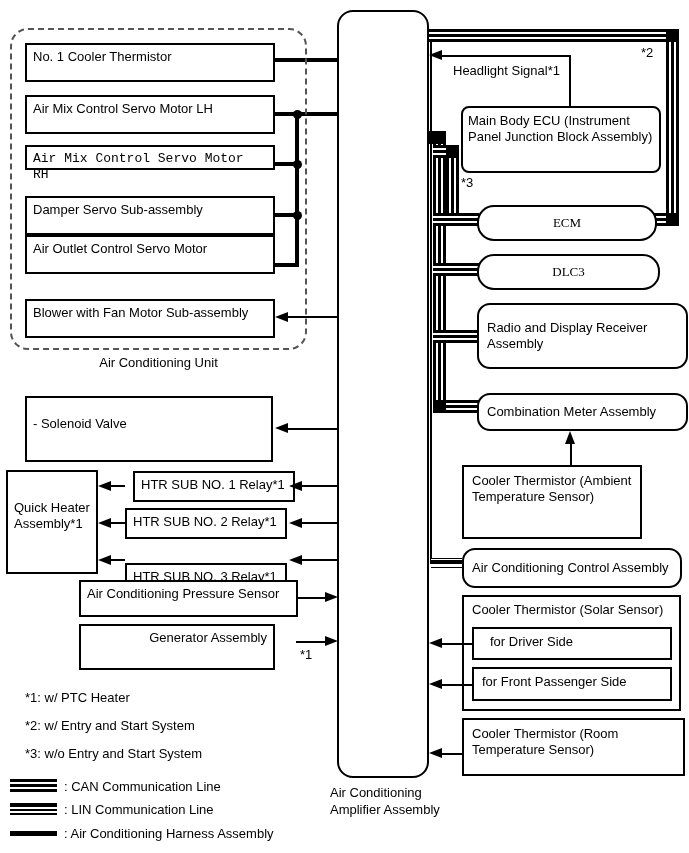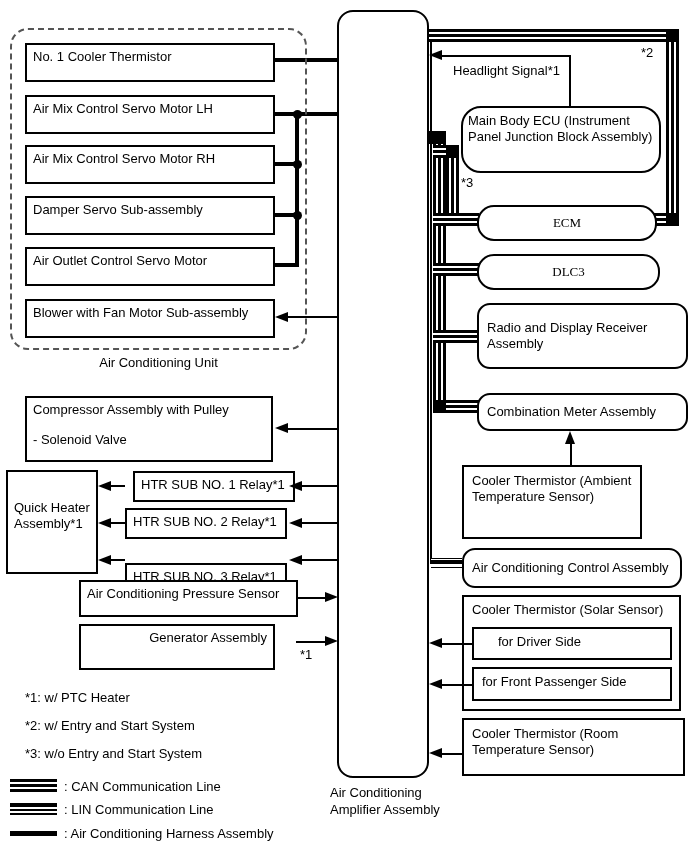--- a/index.html
+++ b/index.html
@@ -1,20 +1,20 @@
 <!DOCTYPE html>
 <html><head>
 <meta charset="utf-8">
 <style>
   html,body{margin:0;padding:0;background:#fff;}
   .canvas{position:relative;width:689px;height:853px;background:#fff;
           font-family:"Liberation Sans",sans-serif;color:#000;overflow:hidden;}
   .box{position:absolute;border:2px solid #000;background:#fff;font-size:13px;
        line-height:16px;padding:4px 6px;box-sizing:border-box;}
-  .rbox{border-radius:20px;}
+  .rbox{border-radius:8px;}
   .cbox{display:flex;align-items:center;justify-content:center;padding:0;font-family:Liberation Serif, serif;}
   .lbl{position:absolute;font-size:13px;line-height:17px;}
   .dashed{position:absolute;border:2px dashed #555;border-radius:18px;box-sizing:border-box;}
   
   .can-h{position:absolute;height:13px;box-sizing:border-box;border-top:3px solid #000;border-bottom:3px solid #000;
          background:linear-gradient(to bottom,#fff 0 2px,#000 2px 5px,#fff 5px 7px);}
   .can-v{position:absolute;width:13px;box-sizing:border-box;border-left:3px solid #000;border-right:3px solid #000;
          background:linear-gradient(to right,#fff 0 2px,#000 2px 5px,#fff 5px 7px);}
   .can-c{position:absolute;background:#000;}
   
@@ -65,31 +65,30 @@
   <div class="thick-h" style="left:275px;top:263px;width:24px;"></div>
   <div class="thick-v" style="left:295px;top:112px;height:155px;"></div>
   <div class="dot" style="left:293px;top:110px;"></div>
   <div class="dot" style="left:293px;top:160px;"></div>
   <div class="dot" style="left:293px;top:211px;"></div>
 
   <div class="dashed" style="left:10px;top:28px;width:297px;height:322px;"></div>
 
   <div class="box" style="left:25px;top:43px;width:250px;height:39px;"><span>No. 1 Cooler Thermistor</span></div>
   <div class="box" style="left:25px;top:95px;width:250px;height:39px;"><span>Air Mix Control Servo Motor LH</span></div>
-  <div class="box" style="left:25px;top:145px;width:250px;height:39px;"><span>Air Mix Control Servo Motor RH</span></div>
+  <div class="box" style="left:25px;top:145px;width:250px;height:25px;font-family:Liberation Mono, monospace;"><span>Air Mix Control Servo Motor RH</span></div>
   <div class="box" style="left:25px;top:196px;width:250px;height:39px;"><span>Damper Servo Sub-assembly</span></div>
-  <div class="box" style="left:25px;top:247px;width:250px;height:39px;"><span>Air Outlet Control Servo Motor</span></div>
+  <div class="box" style="left:25px;top:235px;width:250px;height:39px;"><span>Air Outlet Control Servo Motor</span></div>
   <div class="box" style="left:25px;top:299px;width:250px;height:39px;"><span>Blower with Fan Motor Sub-assembly</span></div>
   <div class="lbl" style="left:10px;top:354px;width:297px;text-align:center;">Air Conditioning Unit</div>
 
   <div class="box rbox" style="left:337px;top:10px;width:92px;height:768px;border-radius:16px;"></div>
   <div class="lbl" style="left:330px;top:784px;width:118px;">Air Conditioning Amplifier Assembly</div>
 
   <div class="box" style="left:25px;top:396px;width:248px;height:66px;">
-    <div>Compressor Assembly with Pulley</div>
     <div style="margin-top:14px;">- Solenoid Valve</div>
   </div>
   <div class="box" style="left:6px;top:470px;width:92px;height:104px;padding-top:28px;"><span>Quick Heater Assembly*1</span></div>
   <div class="box" style="left:125px;top:471px;width:162px;height:31px;margin-left:8px;"><span>HTR SUB NO. 1 Relay*1</span></div>
   <div class="box" style="left:125px;top:508px;width:162px;height:31px;"><span>HTR SUB NO. 2 Relay*1</span></div>
   <div class="box" style="left:125px;top:563px;width:162px;height:47px;"><span>HTR SUB NO. 3 Relay*1</span></div>
   <div class="box" style="left:79px;top:580px;width:219px;height:37px;"><span>Air Conditioning Pressure Sensor</span></div>
   <div class="box" style="left:79px;top:624px;width:196px;height:46px;text-align:right;"><span>Generator Assembly</span></div>
   <div class="lbl" style="left:300px;top:646px;">*1</div>
 
@@ -98,21 +97,21 @@
       <span>ECM</span>
     </div>
   <div class="box rbox cbox" style="left:477px;top:254px;width:183px;height:36px;border-radius:17px;">
       <span>DLC3</span>
     </div>
   <div class="box rbox" style="left:477px;top:303px;width:211px;height:66px;border-radius:13px;padding:15px 8px;"><span>Radio and Display Receiver Assembly</span></div>
   <div class="box rbox" style="left:477px;top:393px;width:211px;height:38px;border-radius:13px;padding:9px 8px;"><span>Combination Meter Assembly</span></div>
   <div class="box" style="left:462px;top:465px;width:180px;height:74px;padding:6px 8px;"><span>Cooler Thermistor (Ambient Temperature Sensor)</span></div>
   <div class="box rbox" style="left:462px;top:548px;width:220px;height:40px;border-radius:13px;padding:10px 8px;"><span>Air Conditioning Control Assembly</span></div>
   <div class="box" style="left:462px;top:595px;width:219px;height:116px;padding:5px 8px;"><span>Cooler Thermistor (Solar Sensor)</span></div>
-  <div class="box" style="left:472px;top:627px;width:200px;height:33px;padding:5px 24px;"><span>for Driver Side</span></div>
+  <div class="box" style="left:472px;top:627px;width:200px;height:33px;padding:5px 16px;"><span>for Driver Side</span></div>
   <div class="box" style="left:462px;top:718px;width:223px;height:58px;padding:6px 8px;"><span>Cooler Thermistor (Room Temperature Sensor)</span></div>
   <div class="box" style="left:472px;top:667px;width:200px;height:34px;padding:5px 8px;"><span>for Front Passenger Side</span></div>
 
   <div class="ah-l" style="left:275px;top:312px;"></div>
   <div class="thin-h" style="left:287px;top:316px;width:50px;"></div>
 
   <div class="ah-l" style="left:275px;top:423px;"></div>
   <div class="thin-h" style="left:287px;top:428px;width:50px;"></div>
 
   <div class="ah-l" style="left:289px;top:481px;"></div>

